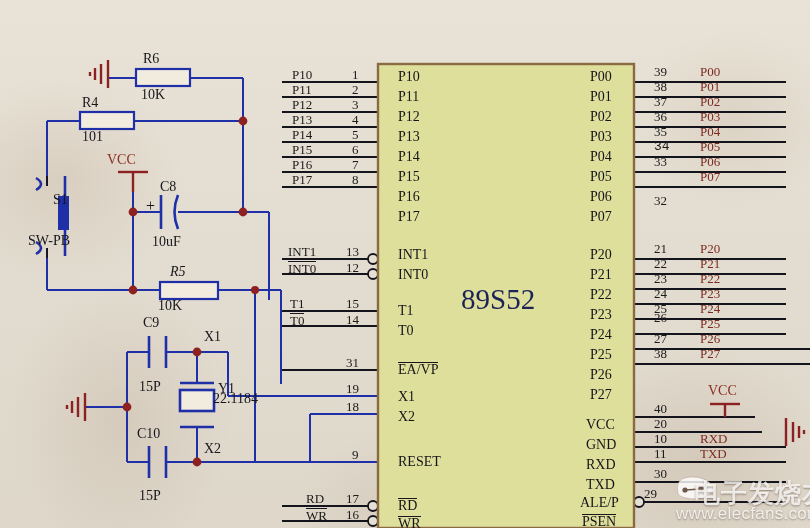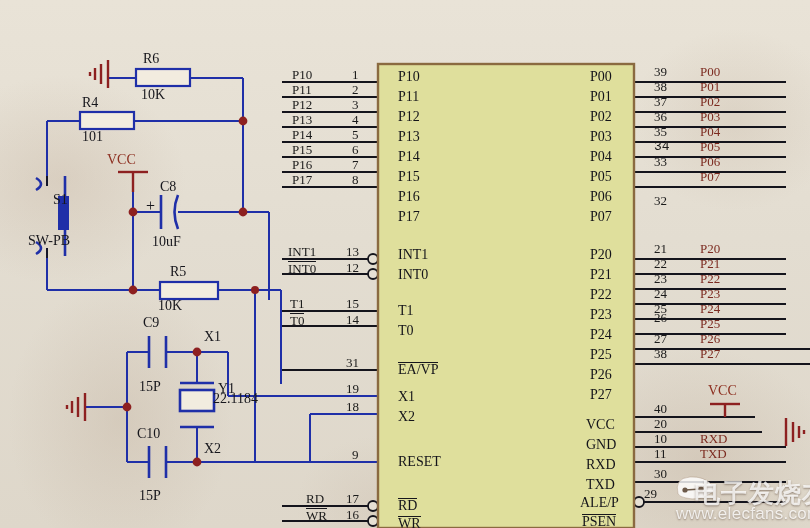--- a/index.html
+++ b/index.html
@@ -256,36 +256,37 @@
 
     <div class="t md red" style="left:107px;top:153px;color:#8d2f20;">VCC</div>
 
     <div class="t md" style="left:160px;top:180px;">C8</div>
     <div class="t md" style="left:146px;top:198px;font-size:16px;">+</div>
     <div class="t md" style="left:152px;top:235px;">10uF</div>
 
     <div class="t md" style="left:53px;top:193px;">S1</div>
     <div class="t md" style="left:28px;top:234px;">SW-PB</div>
 
-    <div class="t md" style="left:170px;top:265px;">R5</div>
+    <div class="t md" style="left:170px;top:265px;font-style:italic;">R5</div>
     <div class="t md" style="left:158px;top:299px;">10K</div>
 
     <div class="t md" style="left:143px;top:316px;">C9</div>
     <div class="t md" style="left:139px;top:380px;">15P</div>
     <div class="t md" style="left:137px;top:427px;">C10</div>
     <div class="t md" style="left:139px;top:489px;">15P</div>
 
     <div class="t md" style="left:218px;top:382px;">Y1</div>
     <div class="t md" style="left:213px;top:392px;">22.1184</div>
 
     <div class="t md" style="left:204px;top:330px;">X1</div>
     <div class="t md" style="left:204px;top:442px;">X2</div>
 
     <div class="t md red" style="left:708px;top:384px;color:#8d2f20;">VCC</div>
 
+    <div class="t big" style="left:461px;top:285px;">89S52</div>
 
     <div class="t pin" style="left:292px;top:68px;">P10</div>
     <div class="t pin" style="left:292px;top:83px;">P11</div>
     <div class="t pin" style="left:292px;top:98px;">P12</div>
     <div class="t pin" style="left:292px;top:113px;">P13</div>
     <div class="t pin" style="left:292px;top:128px;">P14</div>
     <div class="t pin" style="left:292px;top:143px;">P15</div>
     <div class="t pin" style="left:292px;top:158px;">P16</div>
     <div class="t pin" style="left:292px;top:173px;">P17</div>
     <div class="t pin" style="left:288px;top:245px;">INT1</div>

